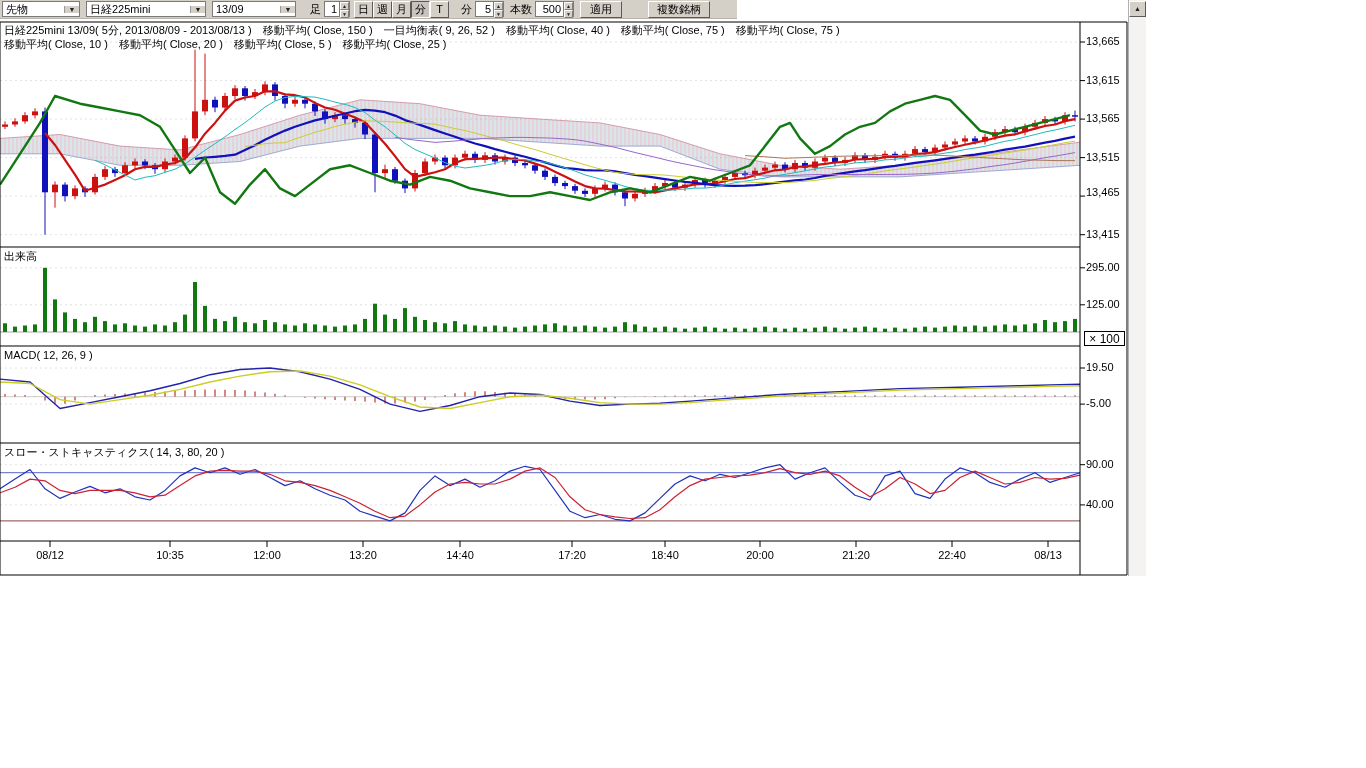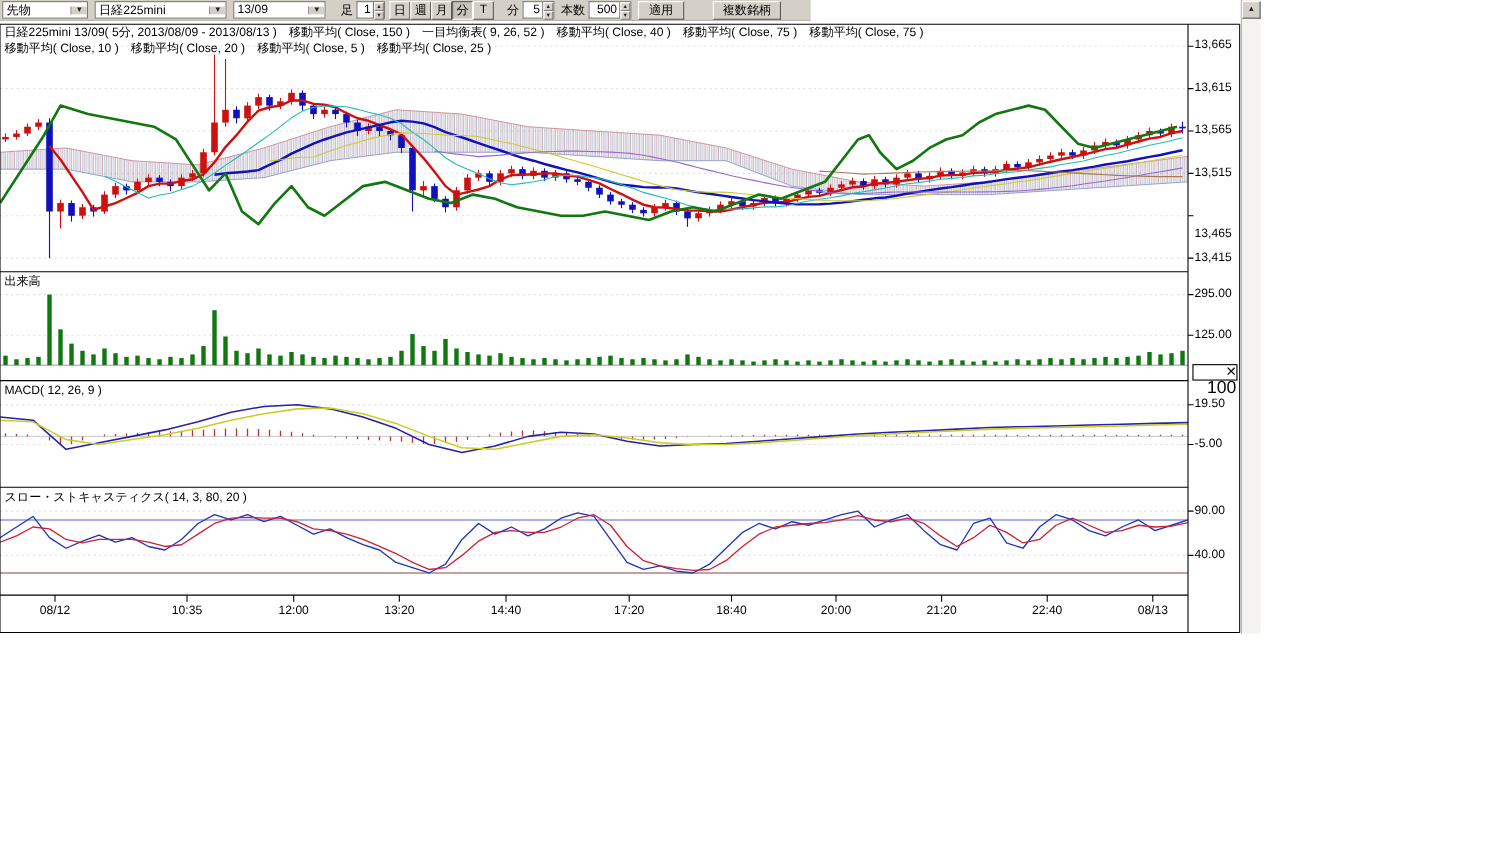--- a/index.html
+++ b/index.html
@@ -23,21 +23,21 @@
   .pbtn{width:19px;padding:0;}
   .pbtn.pressed{border-color:#5a5a5a #fff #fff #5a5a5a;background:#c8c4bc;}
 
   
   .chart-wrap{position:absolute;left:0;top:0;width:1308px;height:576px;}
   #chart-svg{position:absolute;left:0;top:0;}
   .ovl{position:absolute;font-size:11px;color:#000;white-space:nowrap;line-height:13px;}
   .ytick{position:absolute;font-size:11px;color:#000;white-space:nowrap;}
   .xtick{position:absolute;font-size:11px;color:#000;width:46px;text-align:center;}
   .mult{position:absolute;left:1084px;top:331px;width:41px;height:15px;border:1px solid #000;
-    background:#fff;font-size:16px;line-height:14px;text-align:right;box-sizing:border-box;}
+    background:#fff;font-size:12px;line-height:14px;text-align:center;box-sizing:border-box;}
   .pane-menu-btn{position:absolute;width:16px;height:13px;background:#fff;border:1px solid #8a8a8a;
     color:#2244cc;font-size:8px;line-height:11px;text-align:center;box-sizing:border-box;cursor:default;}
 
   
   .scroll-col{position:absolute;left:1128px;top:0;width:18px;height:576px;background:#f4f3f1;border-left:1px solid #b0b0b0;box-sizing:border-box;}
   .scroll-up{position:absolute;left:1129px;top:1px;width:17px;height:16px;background:#d4d0c8;
     border:1px solid;border-color:#fff #5a5a5a #5a5a5a #fff;font-size:7px;line-height:14px;text-align:center;color:#222;box-sizing:border-box;}
 </style>
 </head>
 <body>
@@ -604,21 +604,21 @@
     <div class="ovl" style="left:4px;top:349px">MACD( 12, 26, 9 )</div>
     <div class="ovl" style="left:4px;top:446px">スロー・ストキャスティクス( 14, 3, 80, 20 )</div>
 
     <div class="pane-menu-btn" style="left:1129px;top:24px">▼</div>
     <div class="pane-menu-btn" style="left:1129px;top:351px">▼</div>
     <div class="pane-menu-btn" style="left:1129px;top:449px">▼</div>
   <div class="ytick" style="left: 1086px; top: 35.0342px;">13,665</div>
       <div class="ytick" style="left: 1086px; top: 73.5616px;">13,615</div>
       <div class="ytick" style="left: 1086px; top: 112.089px;">13,565</div>
       <div class="ytick" style="left: 1086px; top: 150.616px;">13,515</div>
-      <div class="ytick" style="left: 1086px; top: 206px;">13,465</div>
+      <div class="ytick" style="left: 1086px; top: 186px;">13,465</div>
       <div class="ytick" style="left: 1086px; top: 227.671px;">13,415</div>
       <div class="ytick" style="left: 1086px; top: 260.836px;">295.00</div>
       <div class="ytick" style="left: 1086px; top: 297.812px;">125.00</div>
       <div class="ytick" style="left: 1086px; top: 361.045px;">19.50</div>
       <div class="ytick" style="left: 1086px; top: 397.053px;">-5.00</div>
       <div class="ytick" style="left: 1086px; top: 457.689px;">90.00</div>
       <div class="ytick" style="left: 1086px; top: 497.852px;">40.00</div>
       <div class="xtick" style="left: 27px; top: 549px;">08/12</div>
       <div class="xtick" style="left: 147px; top: 549px;">10:35</div>
       <div class="xtick" style="left: 244px; top: 549px;">12:00</div>

